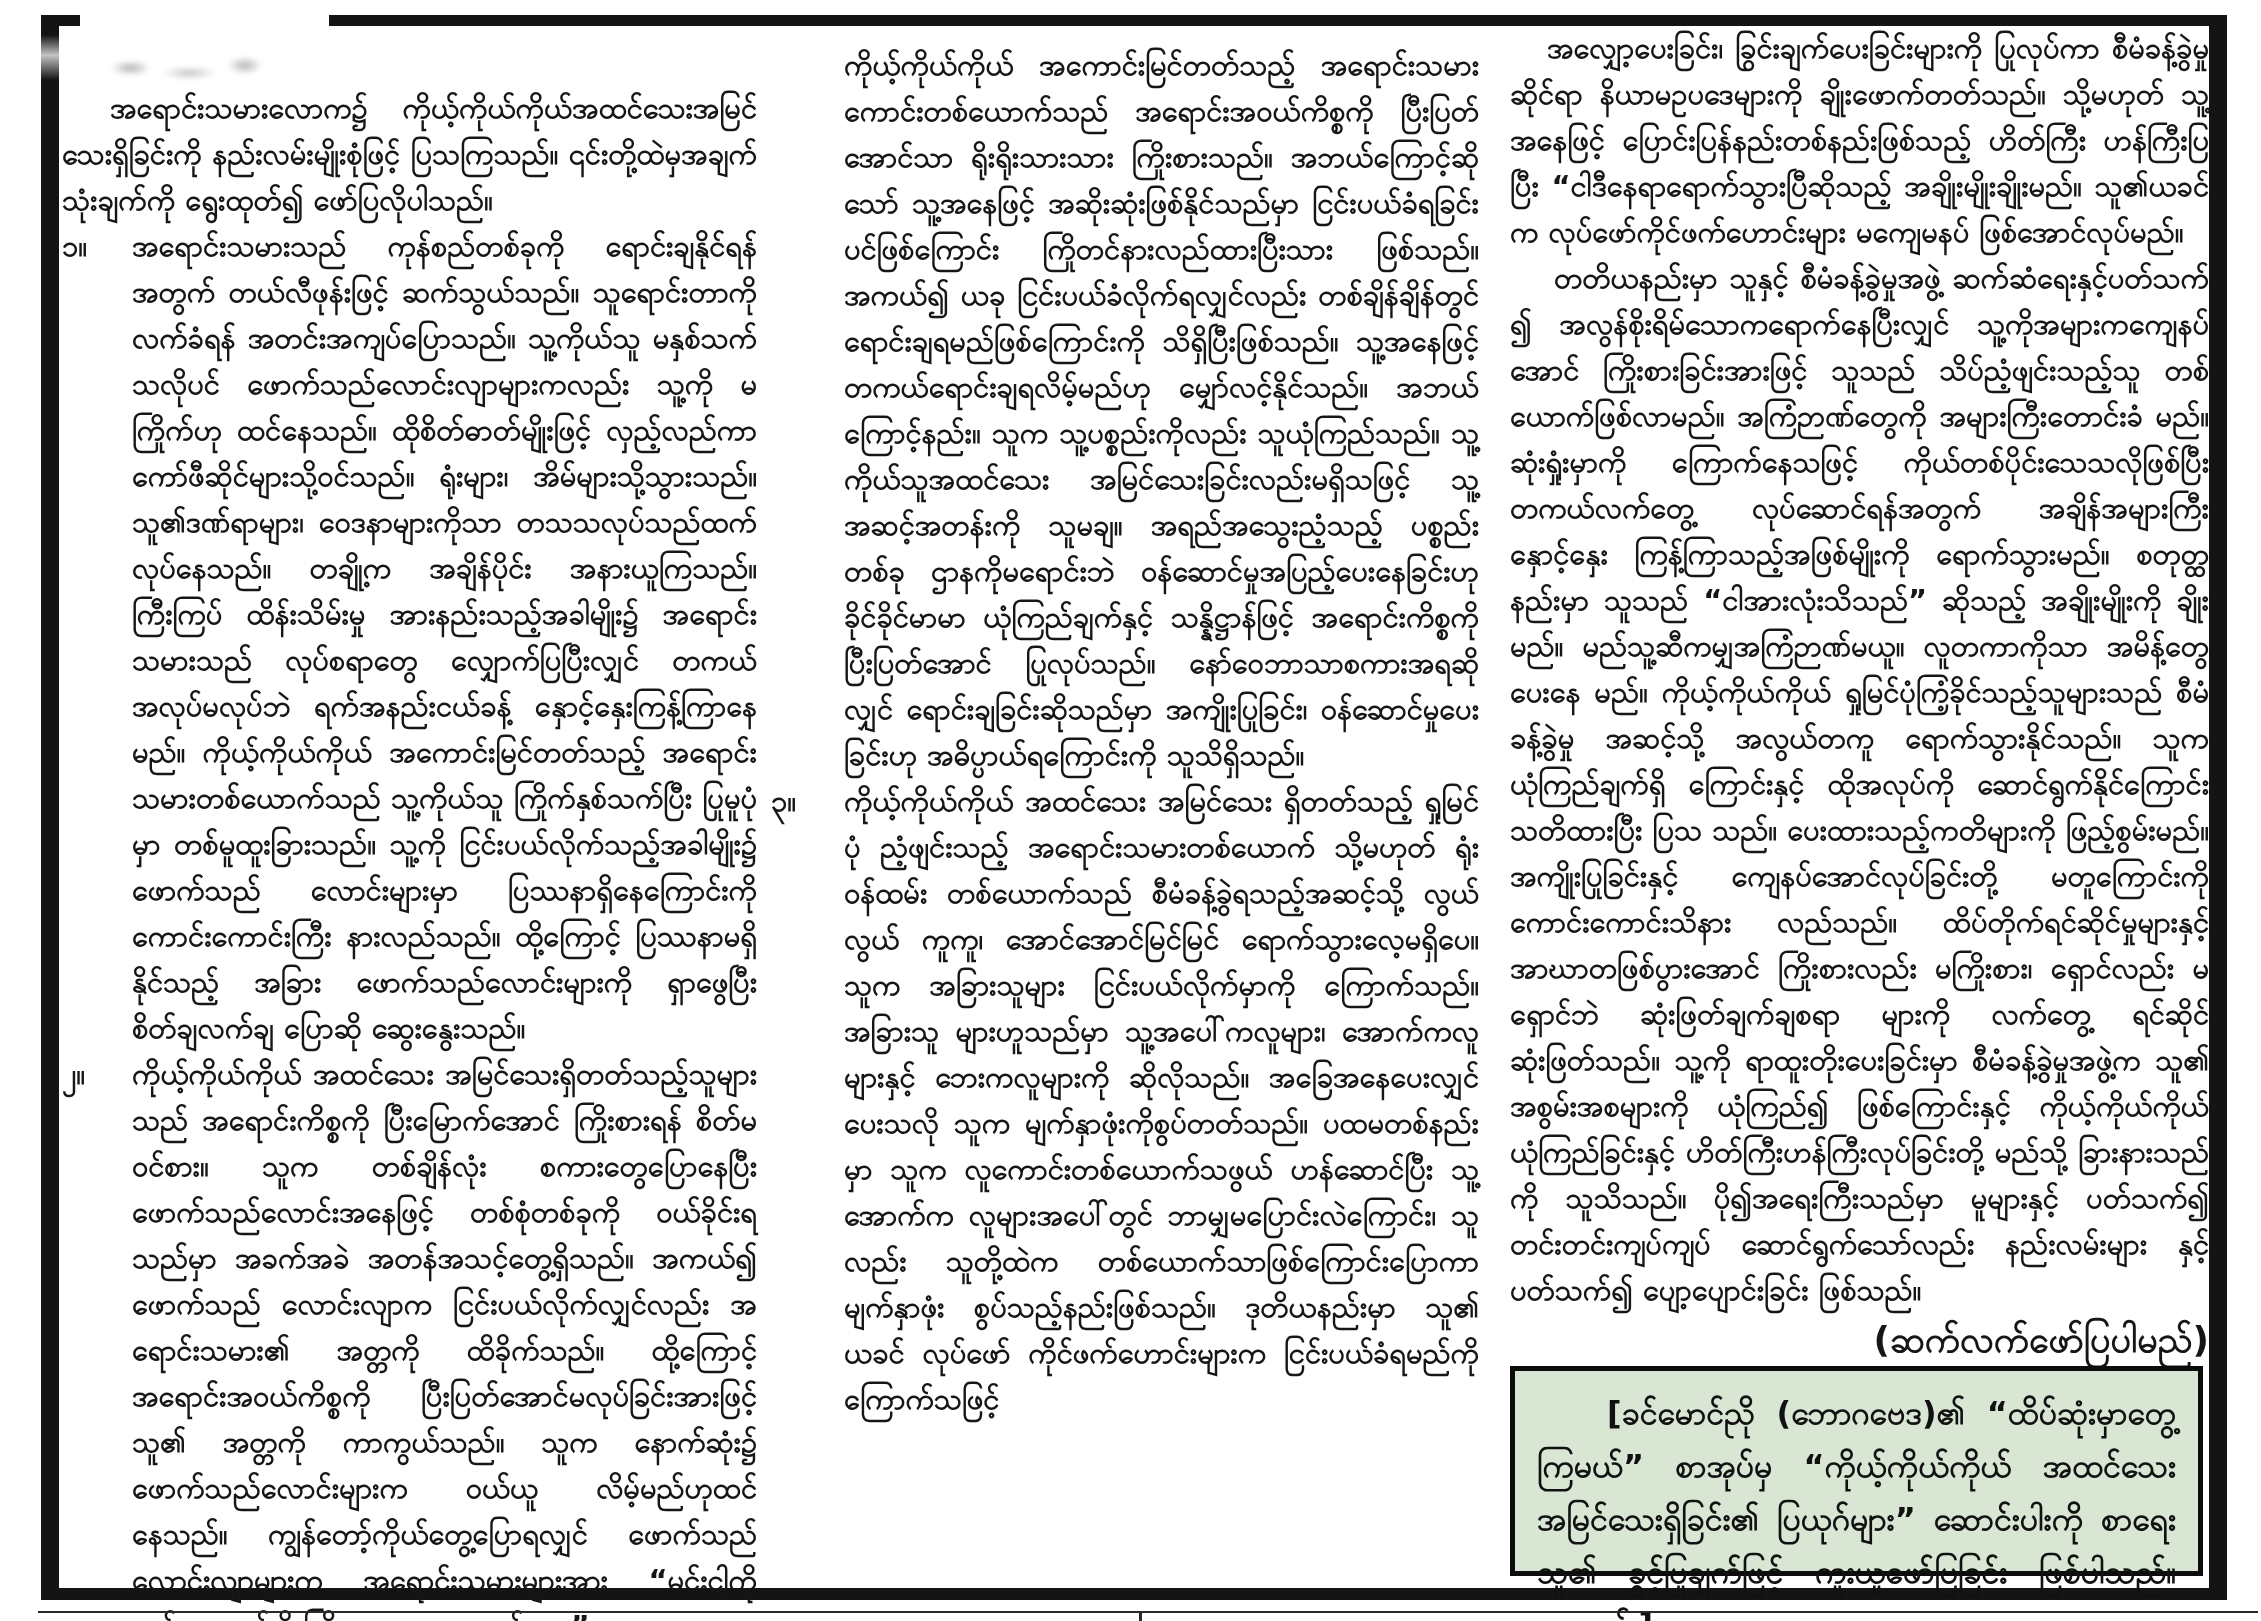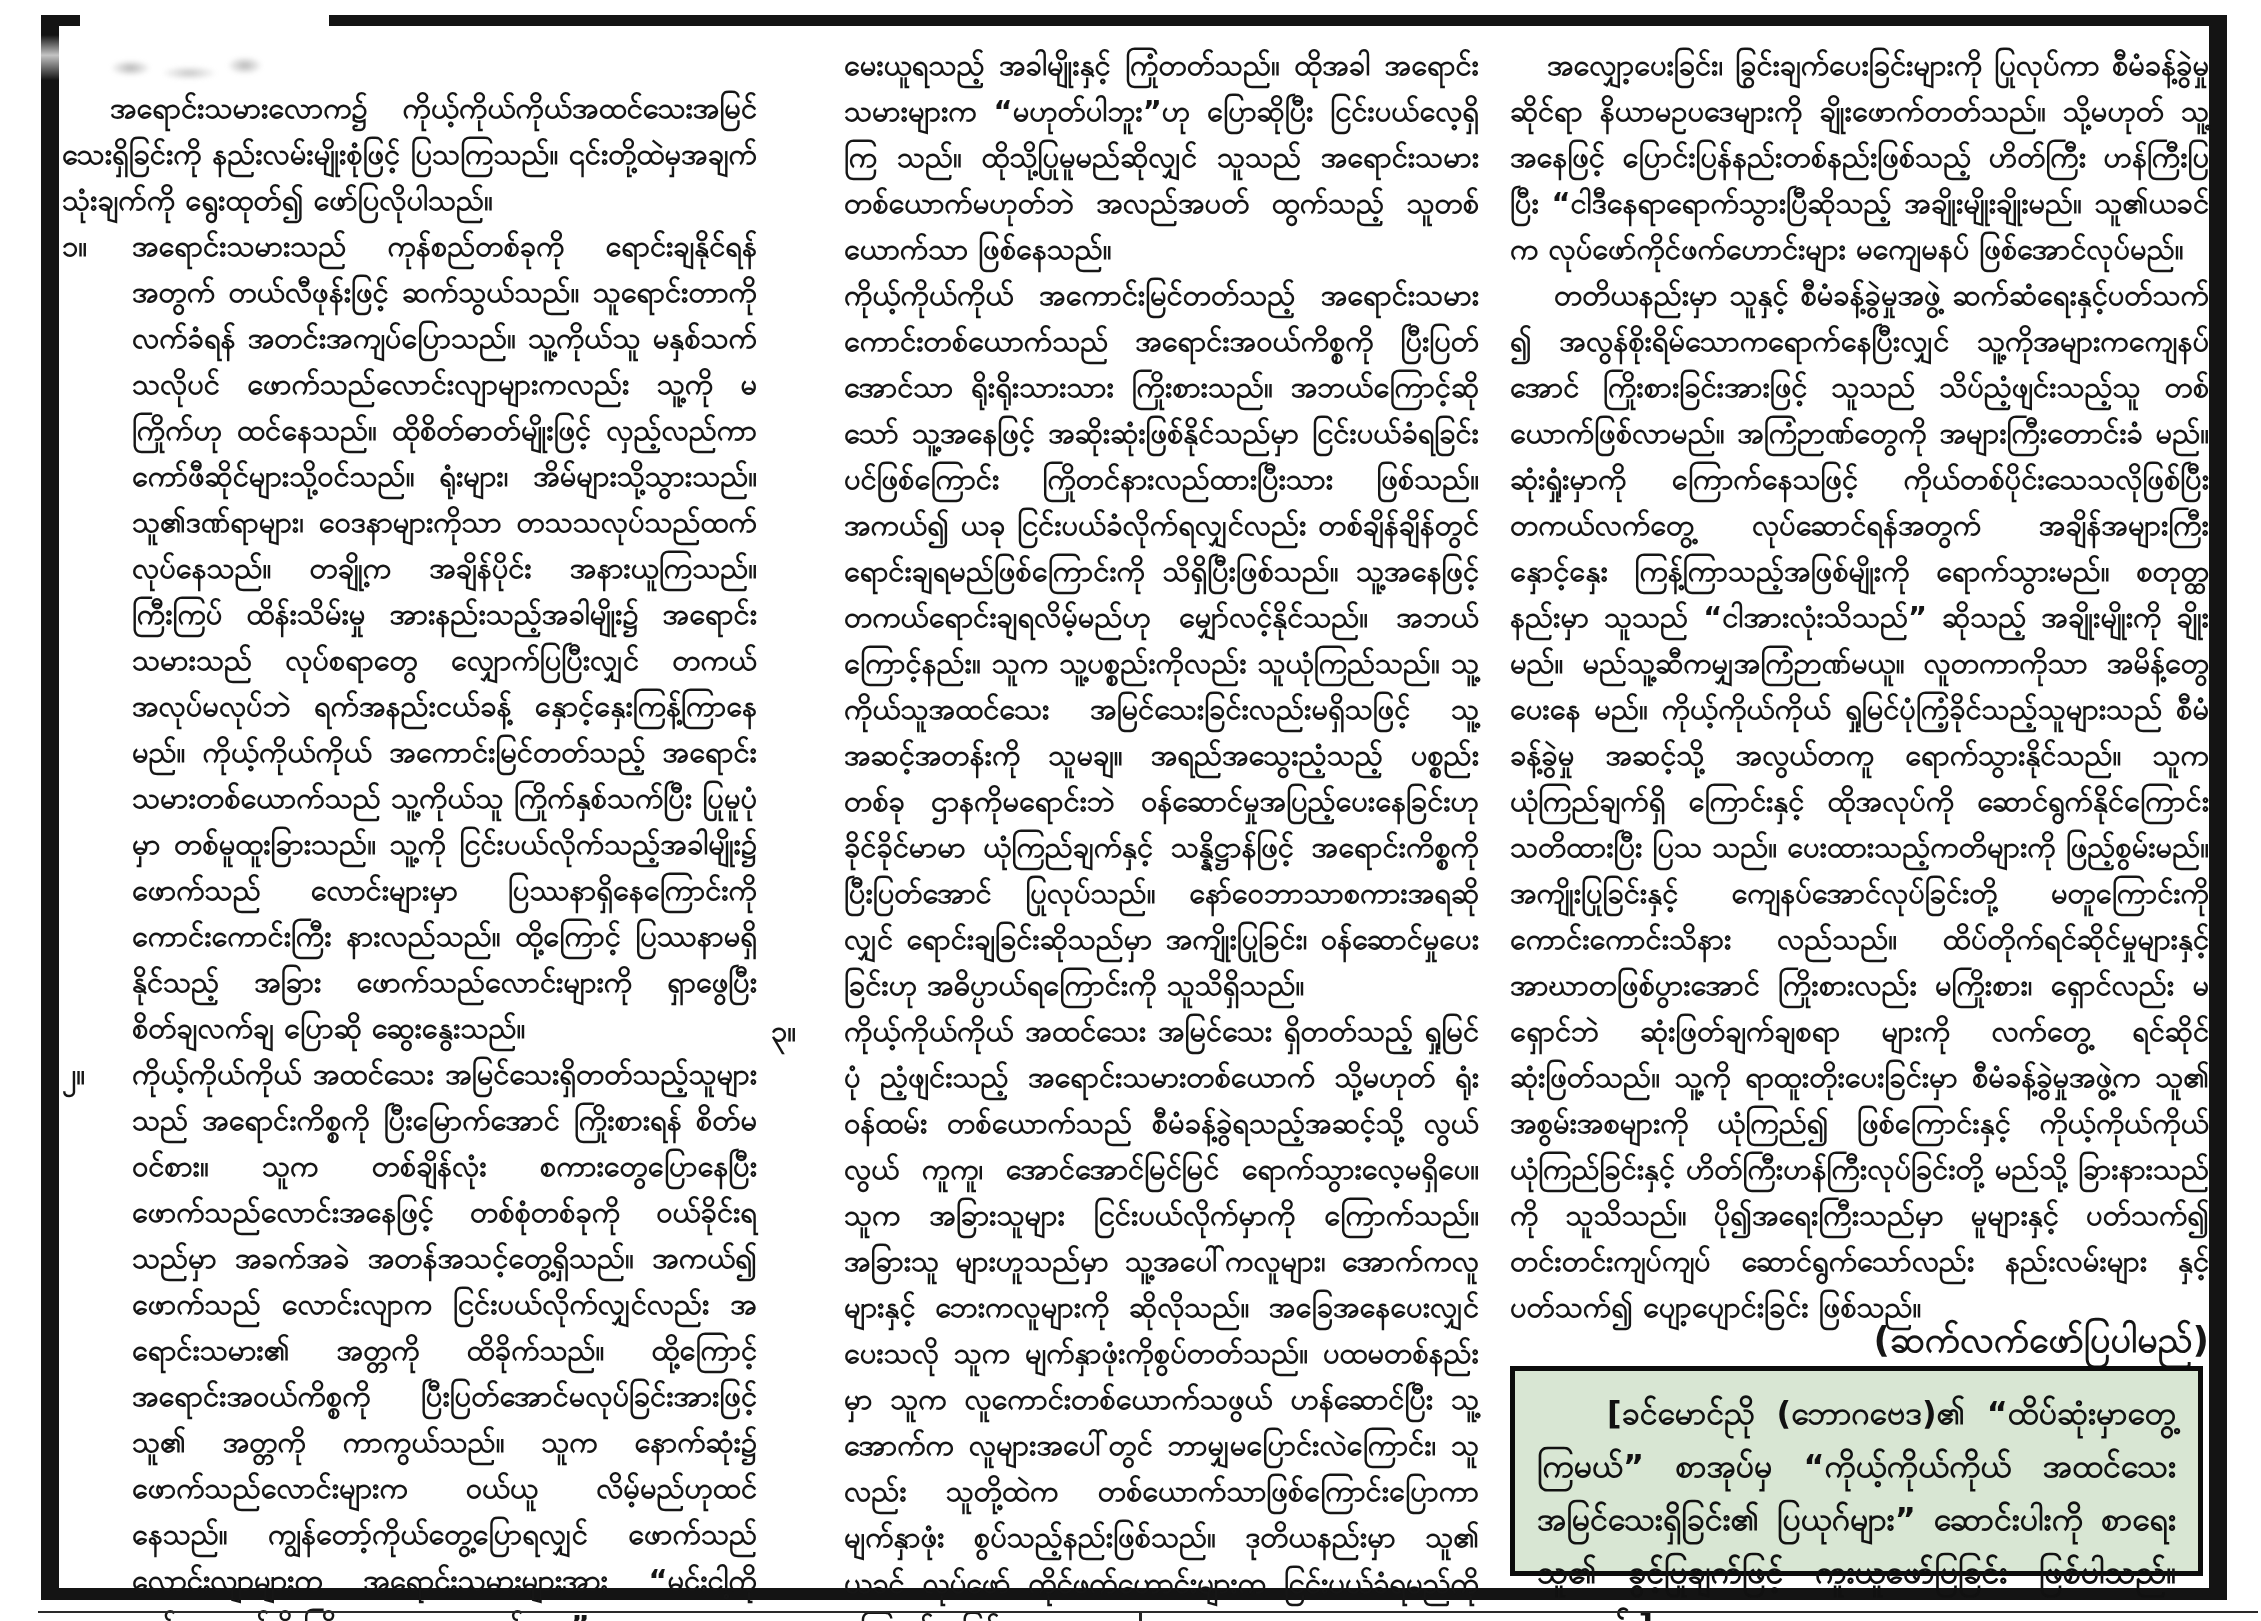--- a/index.html
+++ b/index.html
@@ -35,21 +35,21 @@
   .col{
     position:absolute;
     font-size:29px;line-height:46px;
     text-align:justify;
     font-weight:600;
     letter-spacing:0;
   }
   .col p{margin:0;padding:0;}
   .col-1{left:62px;top:85px;width:695px;}
   .col-2{left:771px;top:42px;width:708px;}
-  .col-3{left:1510px;top:42px;width:699px;}
+  .col-3{left:1510px;top:25px;width:699px;}
   .intro{text-indent:48px;}
   .item{position:relative;padding-left:70px;}
   .item .marker{position:absolute;left:0;top:0;text-indent:0;}
   .hang2{position:relative;padding-left:73px;}
   .hang2 .marker3{position:absolute;left:-73px;top:0;}
   .c3-cont{margin-left:40px;text-indent:37px;}
   .c3-para{text-indent:44px;}
   .continued{
     position:absolute;left:1510px;top:1316px;width:699px;
     font-size:36px;line-height:48px;font-weight:600;
@@ -92,21 +92,20 @@
       <p>အရောင်းသမားသည် ကုန်စည်တစ်ခုကို ရောင်းချနိုင်ရန် အတွက် တယ်လီဖုန်းဖြင့် ဆက်သွယ်သည်။ သူရောင်းတာကို လက်ခံရန် အတင်းအကျပ်ပြောသည်။ သူ့ကိုယ်သူ မနှစ်သက် သလိုပင် ဖောက်သည်လောင်းလျာများကလည်း သူ့ကို မကြိုက်ဟု ထင်နေသည်။ ထိုစိတ်ဓာတ်မျိုးဖြင့် လှည့်လည်ကာ ကော်ဖီဆိုင်များသို့ဝင်သည်။ ရုံးများ၊ အိမ်များသို့သွားသည်။ သူ၏ဒဏ်ရာများ၊ ဝေဒနာများကိုသာ တသသလုပ်သည်ထက် လုပ်နေသည်။ တချို့က အချိန်ပိုင်း အနားယူကြသည်။ ကြီးကြပ် ထိန်းသိမ်းမှု အားနည်းသည့်အခါမျိုး၌ အရောင်းသမားသည် လုပ်စရာတွေ လျှောက်ပြပြီးလျှင် တကယ်အလုပ်မလုပ်ဘဲ ရက်အနည်းငယ်ခန့် နှောင့်နှေးကြန့်ကြာနေမည်။ ကိုယ့်ကိုယ်ကိုယ် အကောင်းမြင်တတ်သည့် အရောင်းသမားတစ်ယောက်သည် သူ့ကိုယ်သူ ကြိုက်နှစ်သက်ပြီး ပြုမူပုံမှာ တစ်မူထူးခြားသည်။ သူ့ကို ငြင်းပယ်လိုက်သည့်အခါမျိုး၌ ဖောက်သည် လောင်းများမှာ ပြဿနာရှိနေကြောင်းကို ကောင်းကောင်းကြီး နားလည်သည်။ ထို့ကြောင့် ပြဿနာမရှိနိုင်သည့် အခြား ဖောက်သည်လောင်းများကို ရှာဖွေပြီး စိတ်ချလက်ချ ပြောဆို ဆွေးနွေးသည်။</p>
     </div>
     <div class="item">
       <span class="marker">၂။</span>
       <p>ကိုယ့်ကိုယ်ကိုယ် အထင်သေး အမြင်သေးရှိတတ်သည့်သူများ သည် အရောင်းကိစ္စကို ပြီးမြောက်အောင် ကြိုးစားရန် စိတ်မဝင်စား။ သူက တစ်ချိန်လုံး စကားတွေပြောနေပြီး ဖောက်သည်လောင်းအနေဖြင့် တစ်စုံတစ်ခုကို ဝယ်ခိုင်းရသည်မှာ အခက်အခဲ အတန်အသင့်တွေ့ရှိသည်။ အကယ်၍ ဖောက်သည် လောင်းလျာက ငြင်းပယ်လိုက်လျှင်လည်း အရောင်းသမား၏ အတ္တကို ထိခိုက်သည်။ ထို့ကြောင့် အရောင်းအဝယ်ကိစ္စကို ပြီးပြတ်အောင်မလုပ်ခြင်းအားဖြင့် သူ၏ အတ္တကို ကာကွယ်သည်။ သူက နောက်ဆုံး၌ ဖောက်သည်လောင်းများက ဝယ်ယူ လိမ့်မည်ဟုထင်နေသည်။ ကျွန်တော့်ကိုယ်တွေ့ပြောရလျှင် ဖောက်သည်လောင်းလျာများက အရောင်းသမားများအား “မင်းငါ့ကို တစ်ခုခုရောင်းဖို့ ကြိုးစားနေတာမဟုတ်လား”ဟု</p>
     </div>
   </div>
 
   <div class="col col-2">
     <div class="hang2">
-      <p>မေးယူရသည့် အခါမျိုးနှင့် ကြုံတတ်သည်။ ထိုအခါ အရောင်း သမားများက “မဟုတ်ပါဘူး”ဟု ပြောဆိုပြီး ငြင်းပယ်လေ့ရှိကြ သည်။ ထိုသို့ပြုမူမည်ဆိုလျှင် သူသည် အရောင်းသမား တစ်ယောက်မဟုတ်ဘဲ အလည်အပတ် ထွက်သည့် သူတစ်ယောက်သာ ဖြစ်နေသည်။</p>
       <p>ကိုယ့်ကိုယ်ကိုယ် အကောင်းမြင်တတ်သည့် အရောင်းသမား ကောင်းတစ်ယောက်သည် အရောင်းအဝယ်ကိစ္စကို ပြီးပြတ် အောင်သာ ရိုးရိုးသားသား ကြိုးစားသည်။ အဘယ်ကြောင့်ဆို သော် သူ့အနေဖြင့် အဆိုးဆုံးဖြစ်နိုင်သည်မှာ ငြင်းပယ်ခံရခြင်း ပင်ဖြစ်ကြောင်း ကြိုတင်နားလည်ထားပြီးသား ဖြစ်သည်။ အကယ်၍ ယခု ငြင်းပယ်ခံလိုက်ရလျှင်လည်း တစ်ချိန်ချိန်တွင် ရောင်းချရမည်ဖြစ်ကြောင်းကို သိရှိပြီးဖြစ်သည်။ သူ့အနေဖြင့် တကယ်ရောင်းချရလိမ့်မည်ဟု မျှော်လင့်နိုင်သည်။ အဘယ် ကြောင့်နည်း။ သူက သူ့ပစ္စည်းကိုလည်း သူယုံကြည်သည်။ သူ့ကိုယ်သူအထင်သေး အမြင်သေးခြင်းလည်းမရှိသဖြင့် သူ့အဆင့်အတန်းကို သူမချ။ အရည်အသွေးညံ့သည့် ပစ္စည်း တစ်ခု ဌာနကိုမရောင်းဘဲ ဝန်ဆောင်မှုအပြည့်ပေးနေခြင်းဟု ခိုင်ခိုင်မာမာ ယုံကြည်ချက်နှင့် သန္နိဋ္ဌာန်ဖြင့် အရောင်းကိစ္စကို ပြီးပြတ်အောင် ပြုလုပ်သည်။ နော်ဝေဘာသာစကားအရဆိုလျှင် ရောင်းချခြင်းဆိုသည်မှာ အကျိုးပြုခြင်း၊ ဝန်ဆောင်မှုပေးခြင်းဟု အဓိပ္ပာယ်ရကြောင်းကို သူသိရှိသည်။</p>
       <p style="position:relative;"><span class="marker3">၃။</span><span>ကိုယ့်ကိုယ်ကိုယ် အထင်သေး အမြင်သေး ရှိတတ်သည့် ရှုမြင်ပုံ ညံ့ဖျင်းသည့် အရောင်းသမားတစ်ယောက် သို့မဟုတ် ရုံးဝန်ထမ်း တစ်ယောက်သည် စီမံခန့်ခွဲရသည့်အဆင့်သို့ လွယ်လွယ် ကူကူ၊ အောင်အောင်မြင်မြင် ရောက်သွားလေ့မရှိပေ။ သူက အခြားသူများ ငြင်းပယ်လိုက်မှာကို ကြောက်သည်။ အခြားသူ များဟူသည်မှာ သူ့အပေါ်ကလူများ၊ အောက်ကလူများနှင့် ဘေးကလူများကို ဆိုလိုသည်။ အခြေအနေပေးလျှင် ပေးသလို သူက မျက်နှာဖုံးကိုစွပ်တတ်သည်။ ပထမတစ်နည်းမှာ သူက လူကောင်းတစ်ယောက်သဖွယ် ဟန်ဆောင်ပြီး သူ့အောက်က လူများအပေါ်တွင် ဘာမျှမပြောင်းလဲကြောင်း၊ သူလည်း သူတို့ထဲက တစ်ယောက်သာဖြစ်ကြောင်းပြောကာ မျက်နှာဖုံး စွပ်သည့်နည်းဖြစ်သည်။ ဒုတိယနည်းမှာ သူ၏ ယခင် လုပ်ဖော် ကိုင်ဖက်ဟောင်းများက ငြင်းပယ်ခံရမည်ကိုကြောက်သဖြင့်</span></p>
     </div>
   </div>
 
   <div class="col col-3">
     <p class="c3-cont">အလျှော့ပေးခြင်း၊ ခြွင်းချက်ပေးခြင်းများကို ပြုလုပ်ကာ စီမံခန့်ခွဲမှုဆိုင်ရာ နိယာမဥပဒေများကို ချိုးဖောက်တတ်သည်။ သို့မဟုတ် သူ့အနေဖြင့် ပြောင်းပြန်နည်းတစ်နည်းဖြစ်သည့် ဟိတ်ကြီး ဟန်ကြီးပြပြီး “ငါဒီနေရာရောက်သွားပြီဆိုသည့် အချိုးမျိုးချိုးမည်။ သူ၏ယခင်က လုပ်ဖော်ကိုင်ဖက်ဟောင်းများ မကျေမနပ် ဖြစ်အောင်လုပ်မည်။</p>
     <p class="c3-para">တတိယနည်းမှာ သူနှင့် စီမံခန့်ခွဲမှုအဖွဲ့ ဆက်ဆံရေးနှင့်ပတ်သက် ၍ အလွန်စိုးရိမ်သောကရောက်နေပြီးလျှင် သူ့ကိုအများကကျေနပ် အောင် ကြိုးစားခြင်းအားဖြင့် သူသည် သိပ်ညံ့ဖျင်းသည့်သူ တစ်ယောက်ဖြစ်လာမည်။ အကြံဉာဏ်တွေကို အများကြီးတောင်းခံ မည်။ ဆုံးရှုံးမှာကို ကြောက်နေသဖြင့် ကိုယ်တစ်ပိုင်းသေသလိုဖြစ်ပြီး တကယ်လက်တွေ့ လုပ်ဆောင်ရန်အတွက် အချိန်အများကြီး နှောင့်နှေး ကြန့်ကြာသည့်အဖြစ်မျိုးကို ရောက်သွားမည်။ စတုတ္ထနည်းမှာ သူသည် “ငါအားလုံးသိသည်” ဆိုသည့် အချိုးမျိုးကို ချိုးမည်။ မည်သူ့ဆီကမျှအကြံဉာဏ်မယူ။ လူတကာကိုသာ အမိန့်တွေပေးနေ မည်။ ကိုယ့်ကိုယ်ကိုယ် ရှုမြင်ပုံကြံ့ခိုင်သည့်သူများသည် စီမံခန့်ခွဲမှု အဆင့်သို့ အလွယ်တကူ ရောက်သွားနိုင်သည်။ သူက ယုံကြည်ချက်ရှိ ကြောင်းနှင့် ထိုအလုပ်ကို ဆောင်ရွက်နိုင်ကြောင်း သတိထားပြီး ပြသ သည်။ ပေးထားသည့်ကတိများကို ဖြည့်စွမ်းမည်။ အကျိုးပြုခြင်းနှင့် ကျေနပ်အောင်လုပ်ခြင်းတို့ မတူကြောင်းကို ကောင်းကောင်းသိနား လည်သည်။ ထိပ်တိုက်ရင်ဆိုင်မှုများနှင့် အာဃာတဖြစ်ပွားအောင် ကြိုးစားလည်း မကြိုးစား၊ ရှောင်လည်း မရှောင်ဘဲ ဆုံးဖြတ်ချက်ချစရာ များကို လက်တွေ့ ရင်ဆိုင်ဆုံးဖြတ်သည်။ သူ့ကို ရာထူးတိုးပေးခြင်းမှာ စီမံခန့်ခွဲမှုအဖွဲ့က သူ၏ အစွမ်းအစများကို ယုံကြည်၍ ဖြစ်ကြောင်းနှင့် ကိုယ့်ကိုယ်ကိုယ် ယုံကြည်ခြင်းနှင့် ဟိတ်ကြီးဟန်ကြီးလုပ်ခြင်းတို့ မည်သို့ ခြားနားသည်ကို သူသိသည်။ ပို၍အရေးကြီးသည်မှာ မူများနှင့် ပတ်သက်၍ တင်းတင်းကျပ်ကျပ် ဆောင်ရွက်သော်လည်း နည်းလမ်းများ နှင့်ပတ်သက်၍ ပျော့ပျောင်းခြင်း ဖြစ်သည်။</p>
   </div>
 

